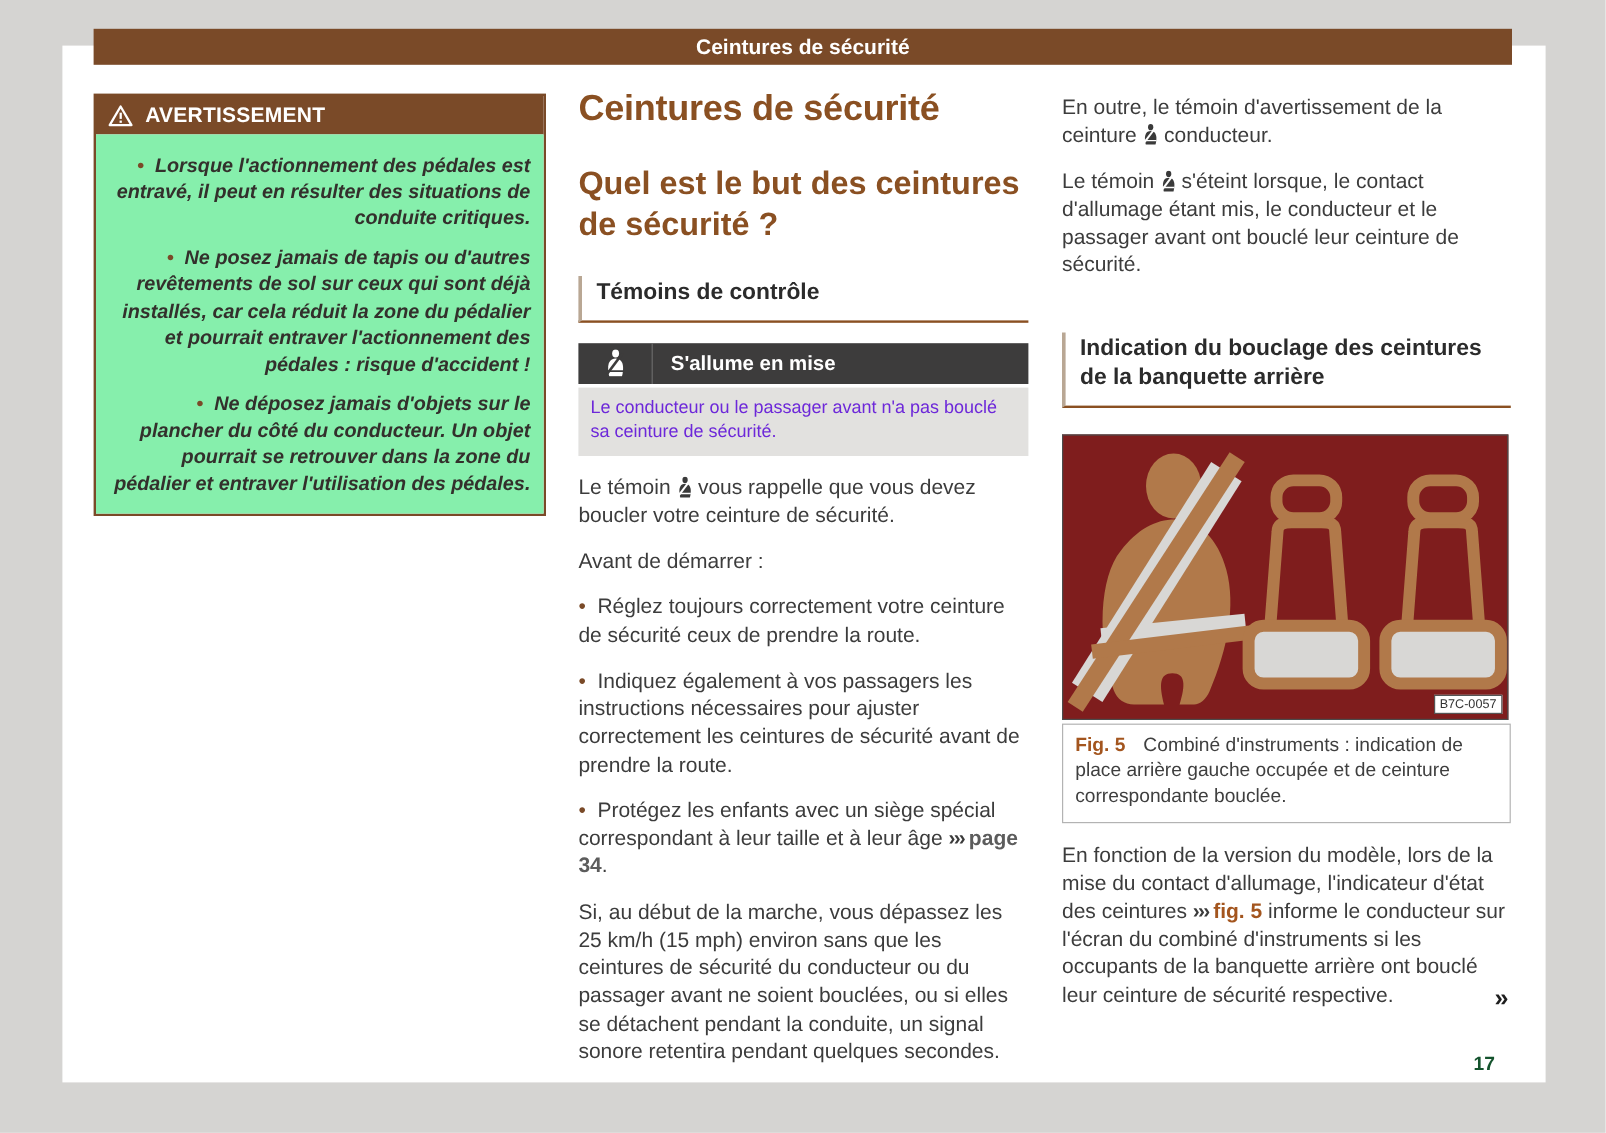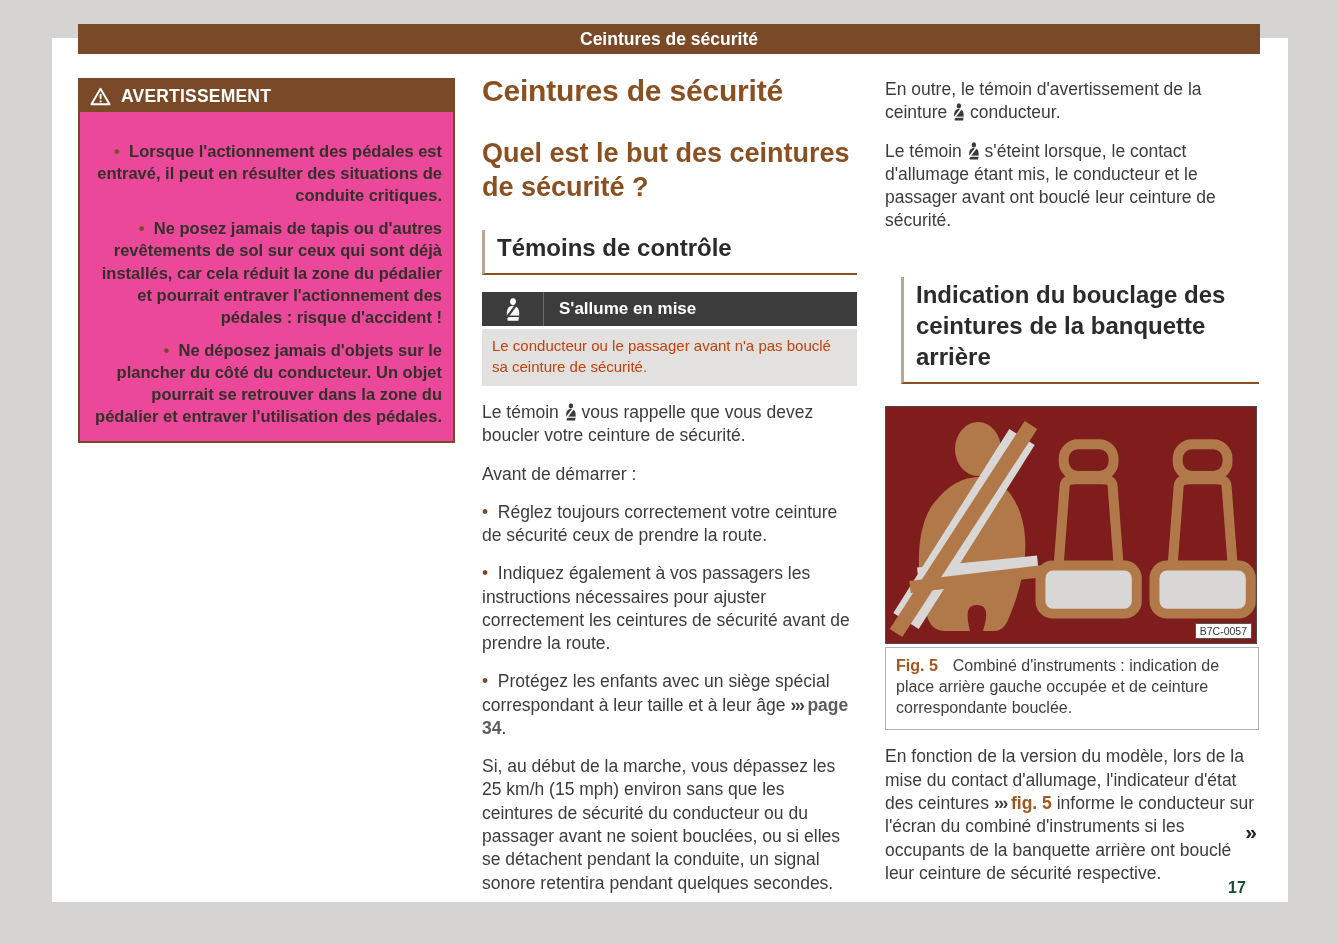--- a/index.html
+++ b/index.html
@@ -22,57 +22,57 @@
   .col-mid{ left:482px; width:375px; }
   .col-right{ left:885px; width:374px; }
 
   
   .warning-box{ border:2px solid #7a4a28; margin-top:6px; }
   .warning-header{
     background:#7a4a28; color:#fff; font-weight:bold; font-size:17.5px;
     padding:4px 10px; height:24px; display:flex; align-items:center; gap:10px;
     letter-spacing:.2px;
   }
-  .warning-body{ background:#ec4899; padding:17px 11px 14px; }
+  .warning-body{ background:#86efac; padding:4px 11px 14px;font-style:italic; }
   .w-item{ font-weight:bold; color:#33302c; font-size:16.5px; line-height:1.34; margin:11px 0 0; }
   .w-item::before{ content:"•\00a0\00a0"; color:#7a4a28; }
 
   
   .h1{ color:#8a5022; font-size:30px; font-weight:bold; margin:2px 0 0; letter-spacing:-.2px; }
   .h2{ color:#8a5022; font-size:27px; font-weight:bold; line-height:1.26; margin:28px 0 0; }
   .rule-head{
-    font-size:24px; font-weight:bold; color:#2b2b2b; line-height:1.3;
+    font-size:19px; font-weight:bold; color:#2b2b2b; line-height:1.3;
     border-left:3px solid #b9a globalization;
     border-left:3px solid #b9a794; border-bottom:2px solid #8a5022;
     padding:2px 0 10px 12px; margin:26px 0 0;
   }
   .ind-table{ margin-top:17px; }
   .ind-head{
     background:#3d3c3c; height:34px; display:flex; align-items:center;
     color:#fff; font-weight:bold; font-size:17px;
   }
   .ind-icon{ width:61px; display:flex; justify-content:center; align-items:center; }
   .ind-divider{ width:1px; height:34px; background:#6a6a6a; margin-right:15px; }
   .ind-desc{
     background:#e2e1df; margin-top:3px; padding:7px 10px 9px;
-    font-size:15px; line-height:1.36; color:#c2410c;
+    font-size:15px; line-height:1.36; color:#6d28d9;
   }
   .body{ font-size:17.5px; line-height:1.33; color:#3c3c3c; margin:15px 0 0; }
   .bullet::before{ content:"•\00a0\00a0"; color:#7a4a28; }
   .chev{ font-weight:bold; color:#3b3b3b; letter-spacing:-1.5px; margin-right:4px; }
   .ref-page{ font-weight:bold; color:#5c5c5c; }
   .ref-fig{ font-weight:bold; color:#a3551e; }
 
   
   .belt-svg{ display:inline-block; vertical-align:-3px; }
   .belt-dark{ fill:#3a3a3a; } .belt-dark .stripe{ stroke:#ffffff; fill:none; }
   .belt-light{ fill:#ffffff; } .belt-light .stripe{ stroke:#3d3c3c; fill:none; }
 
   
-  .col-right .rule-head{ margin-top:44px;margin-left:16px; }
+  .col-right .rule-head{ margin-top:44px; }
   .figure{
     position:relative; margin-top:22px; width:372px; height:238px;
     background:#7f1d1d; border:1px solid #4b4b4b; box-sizing:border-box;
   }
   .fig-code{
     position:absolute; right:4px; bottom:4px; background:#fff; border:1px solid #555;
     font-size:10.5px; line-height:14px; padding:0 4px; color:#333;
   }
   .fig-caption{
     border:1px solid #b3b3b3; margin-top:3px; padding:7px 10px 11px;

